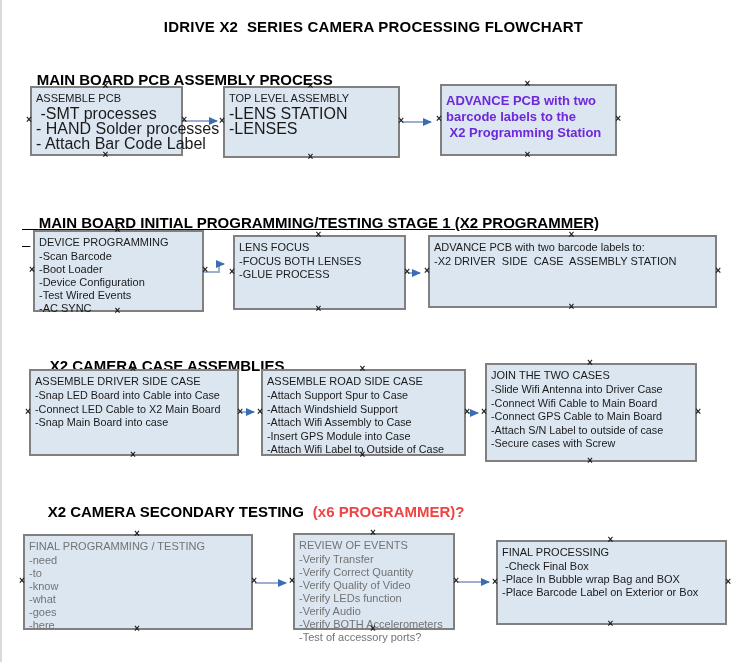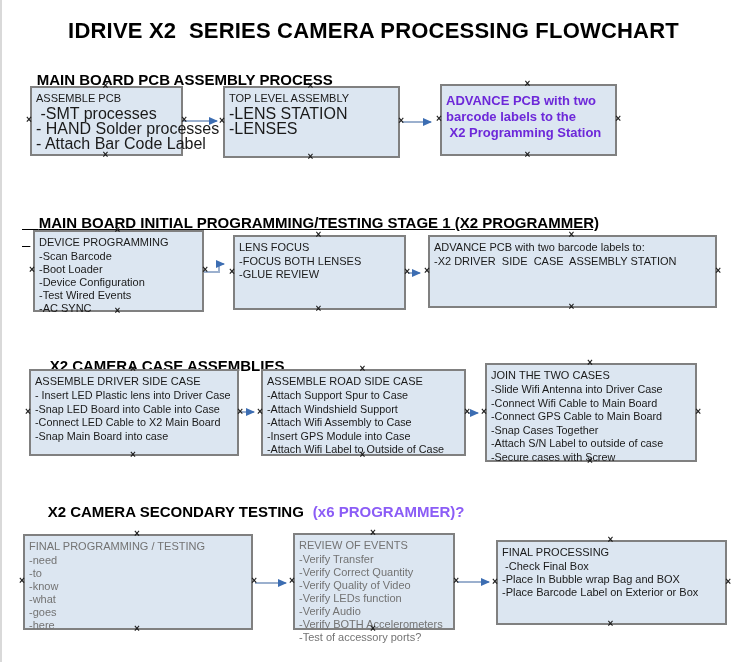--- a/index.html
+++ b/index.html
@@ -10,30 +10,30 @@
     font-family:"Liberation Sans", sans-serif;
     overflow:hidden;
   }
   .edge-line{
     position:absolute;left:0;top:0;width:2px;height:662px;
     background:#d9d9d9;
   }
   #main-title{
     position:absolute;left:0;top:18px;width:747px;
     text-align:center;
-    font-size:22px;font-weight:bold;color:#000;
+    font-size:15px;font-weight:bold;color:#000;
     white-space:pre;
     letter-spacing:0.2px;
   }
   .section-heading{
     position:absolute;
     font-size:15px;font-weight:bold;color:#000;
     white-space:pre;
   }
-  .section-heading .red{color:#8b5cf6;margin-left:9px;text-align:right;}
+  .section-heading .red{color:#ef4444;margin-left:9px;text-align:right;}
   .flow-box{
     position:absolute;
     background:#dce6f1;
     border:2px solid #808080;
     box-sizing:border-box;
     padding:2px 2px 0 4px;
     color:#111;
   }
   .box-title{
     font-weight:normal;font-size:11px;line-height:16px;
@@ -131,39 +131,38 @@
     <div class="box-item">-AC SYNC</div>
   </div>
 
   <div class="flow-box s2" style="left:233px;top:235px;width:173px;height:75px;">
     <span class="cp cp-t">×</span>
     <span class="cp cp-b">×</span>
     <span class="cp cp-l">×</span>
     <span class="cp cp-r">×</span>
     <div class="box-title">LENS FOCUS</div>
     <div class="box-item">-FOCUS BOTH LENSES</div>
-    <div class="box-item">-GLUE REVIEW</div>
+    <div class="box-item">-GLUE PROCESS</div>
   </div>
 
   <div class="flow-box s2" style="left:428px;top:235px;width:289px;height:73px;">
     <span class="cp cp-t">×</span>
     <span class="cp cp-b">×</span>
     <span class="cp cp-l">×</span>
     <span class="cp cp-r">×</span>
     <div class="box-title">ADVANCE PCB with two barcode labels to:</div>
     <div class="box-item">-X2 DRIVER  SIDE  CASE  ASSEMBLY STATION</div>
   </div>
 
   <div class="flow-box s3" style="left:29px;top:369px;width:210px;height:87px;">
     <span class="cp cp-t">×</span>
     <span class="cp cp-b">×</span>
     <span class="cp cp-l">×</span>
     <span class="cp cp-r">×</span>
     <div class="box-title">ASSEMBLE DRIVER SIDE CASE</div>
-    <div class="box-item">- Insert LED Plastic lens into Driver Case</div>
     <div class="box-item">-Snap LED Board into Cable into Case</div>
     <div class="box-item">-Connect LED Cable to X2 Main Board</div>
     <div class="box-item">-Snap Main Board into case</div>
   </div>
 
   <div class="flow-box s3" style="left:261px;top:369px;width:205px;height:87px;">
     <span class="cp cp-t">×</span>
     <span class="cp cp-b">×</span>
     <span class="cp cp-l">×</span>
     <span class="cp cp-r">×</span>
@@ -177,21 +176,20 @@
 
   <div class="flow-box s3" style="left:485px;top:363px;width:212px;height:99px;">
     <span class="cp cp-t">×</span>
     <span class="cp cp-b">×</span>
     <span class="cp cp-l">×</span>
     <span class="cp cp-r">×</span>
     <div class="box-title">JOIN THE TWO CASES</div>
     <div class="box-item">-Slide Wifi Antenna into Driver Case</div>
     <div class="box-item">-Connect Wifi Cable to Main Board</div>
     <div class="box-item">-Connect GPS Cable to Main Board</div>
-    <div class="box-item">-Snap Cases Together</div>
     <div class="box-item">-Attach S/N Label to outside of case</div>
     <div class="box-item">-Secure cases with Screw</div>
   </div>
 
   <div class="flow-box s4 red-box" style="left:23px;top:534px;width:230px;height:96px;">
     <span class="cp cp-t">×</span>
     <span class="cp cp-b">×</span>
     <span class="cp cp-l">×</span>
     <span class="cp cp-r">×</span>
     <div class="box-title">FINAL PROGRAMMING / TESTING</div>

